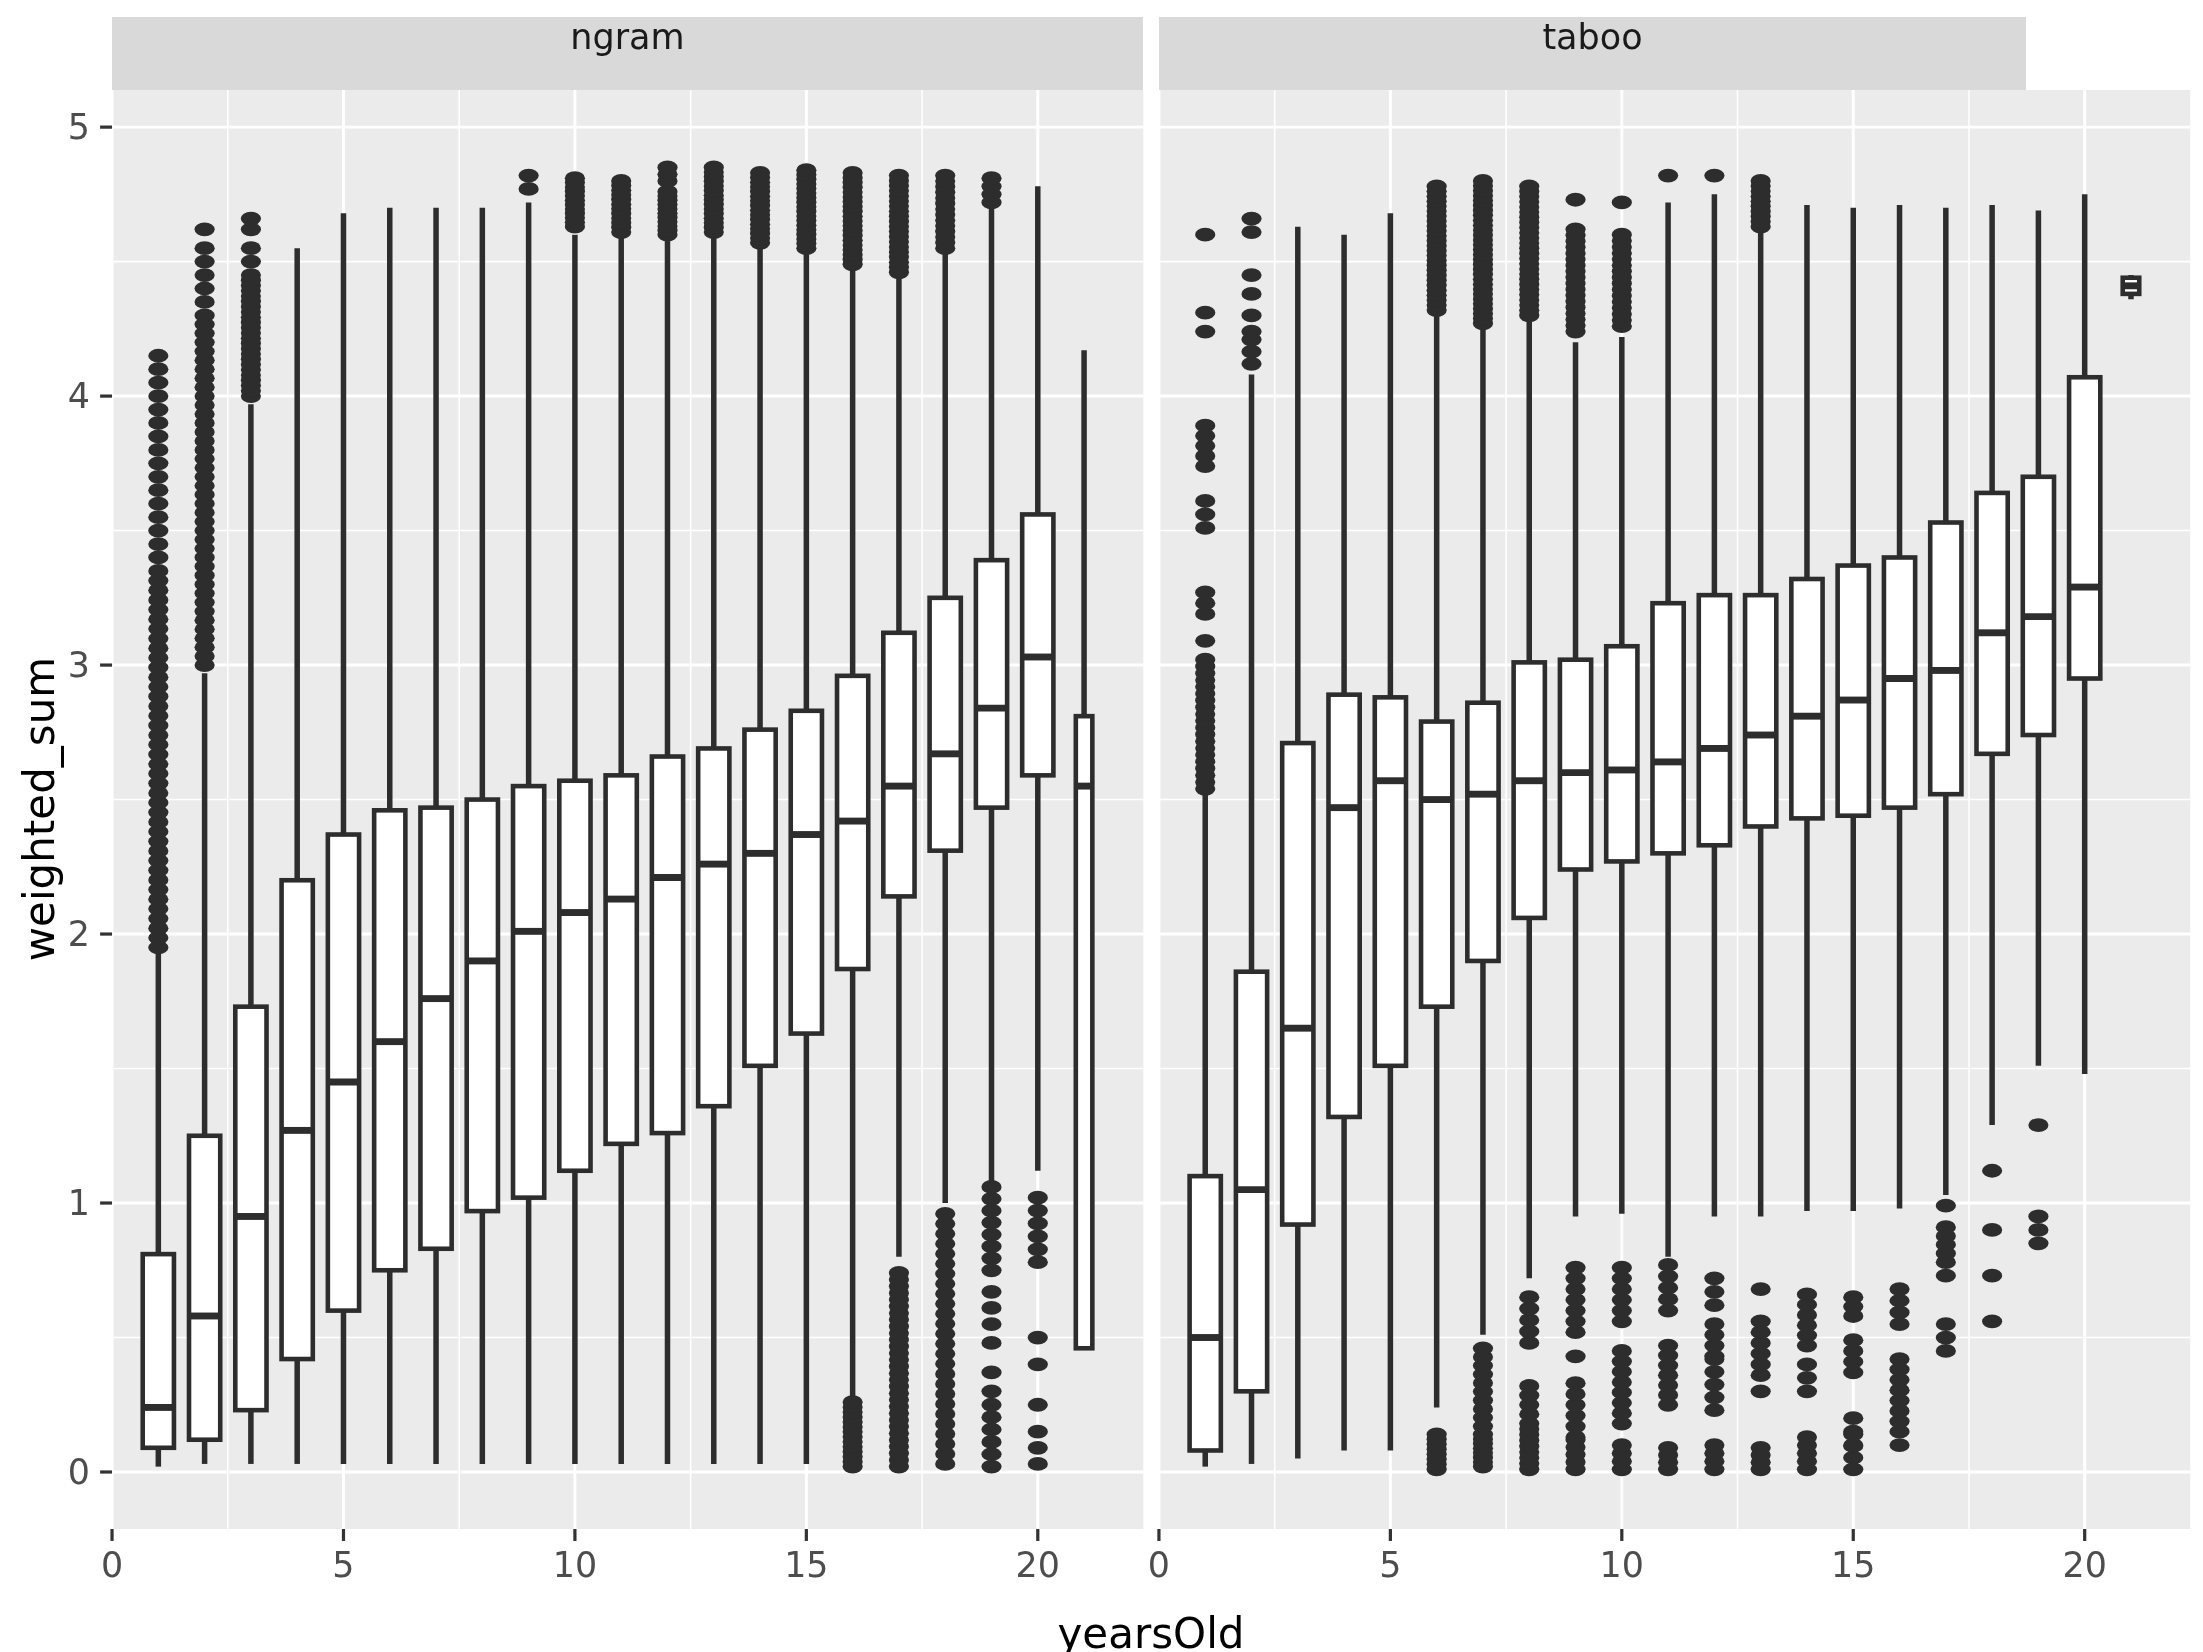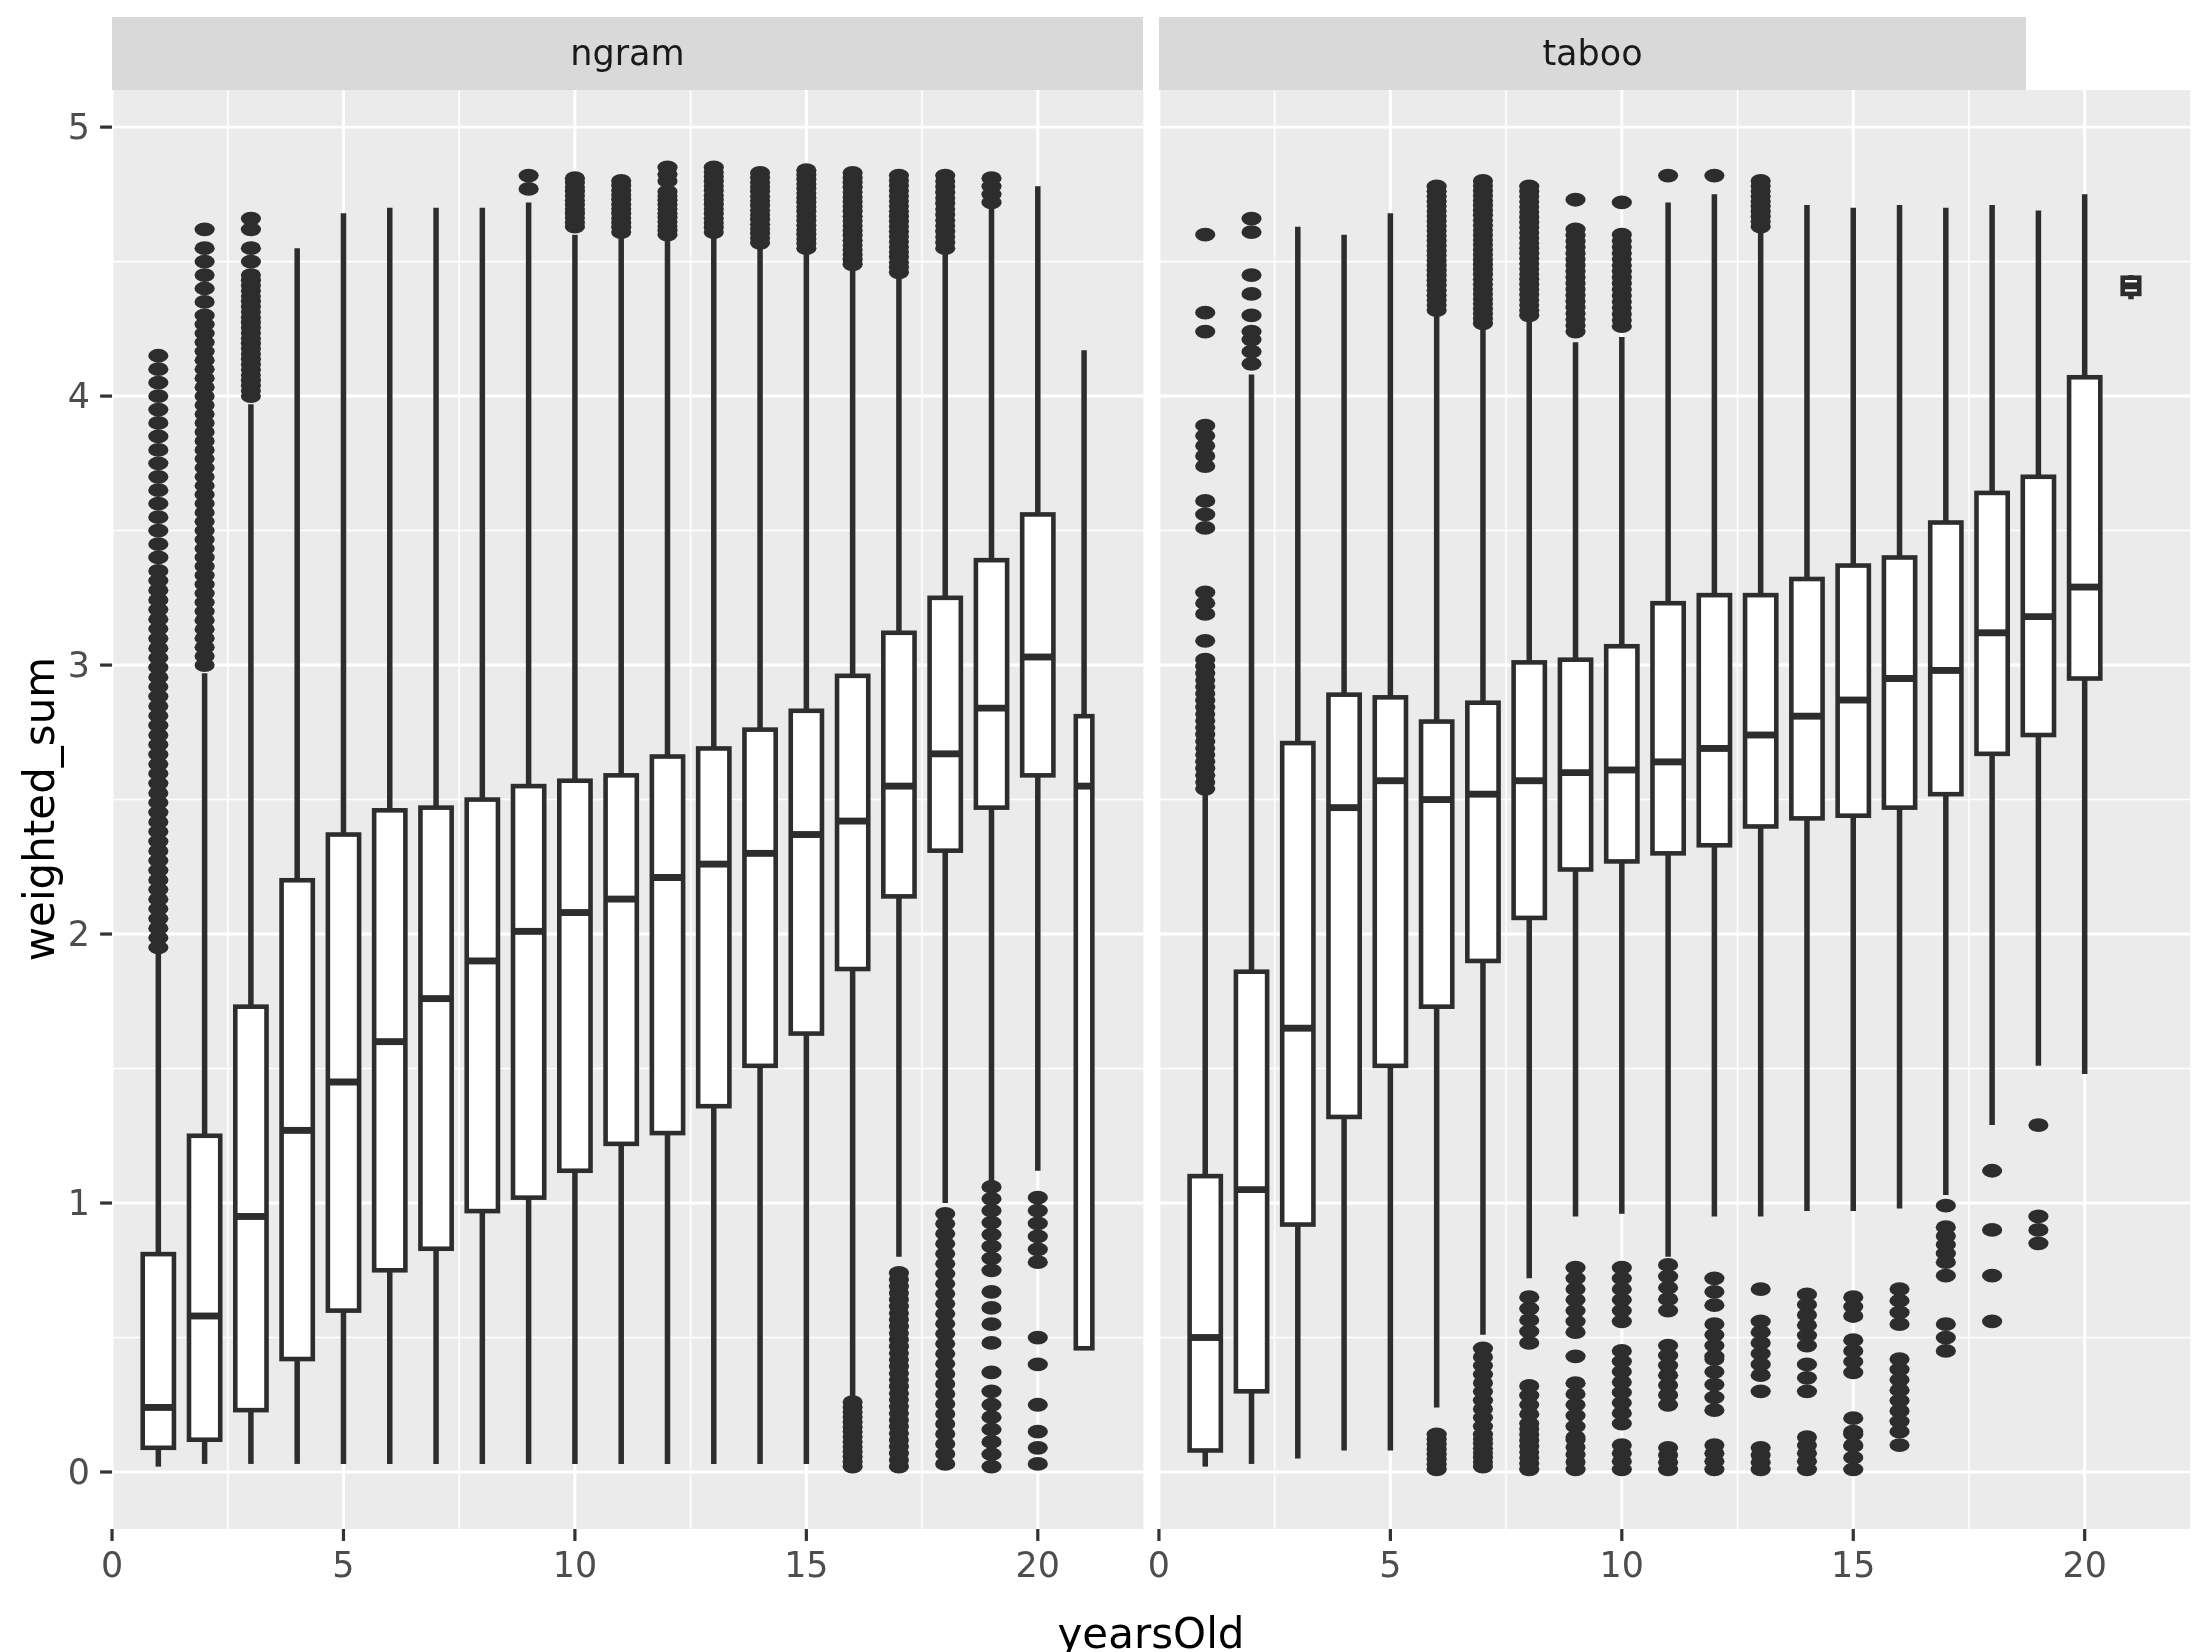--- a/index.html
+++ b/index.html
@@ -1,21 +1,21 @@
 <!DOCTYPE html>
 <html style="font-size:14.7px"><head>
 <meta charset="utf-8">
 <style>
   html,body{margin:0;padding:0;background:#ffffff;}
   body{width:2204px;height:1653px;position:relative;overflow:hidden;
        font-family:"DejaVu Sans","Liberation Sans",sans-serif;}
   .figure{position:absolute;inset:0;}
   svg{position:absolute;left:0;top:0;}
   .strip{position:absolute;top:16.5px;height:73px;background:#d9d9d9;
-         display:flex;align-items:center;justify-content:center;
+         display:flex;align-items:flex-start;justify-content:center;
          font-size:35px;color:#1a1a1a;}
   .strip-ngram{left:112px;width:1031px;}
   .strip-taboo{left:1159px;width:867px;}
   .x-title{position:absolute;top:1581px;left:1151px;transform:translateX(-50%);
            font-size:42px;color:#000;margin-top:28px;}
   .y-title{position:absolute;top:809px;left:39px;
            transform:translate(-50%,-50%) rotate(-90deg);
            font-size:42px;color:#000;white-space:nowrap;}
 </style>
 </head>

